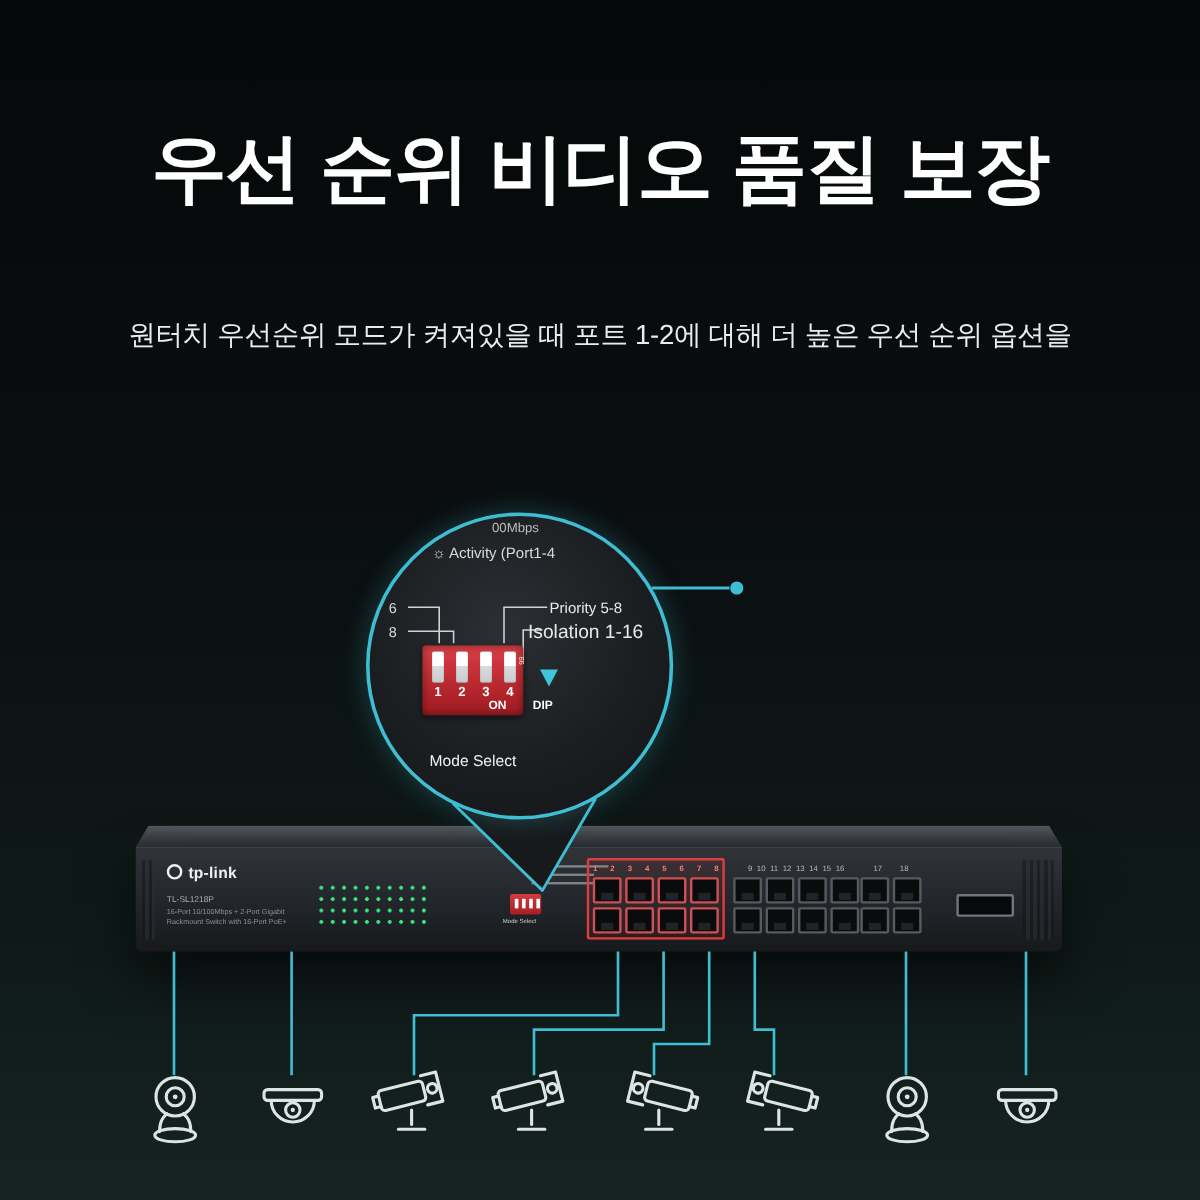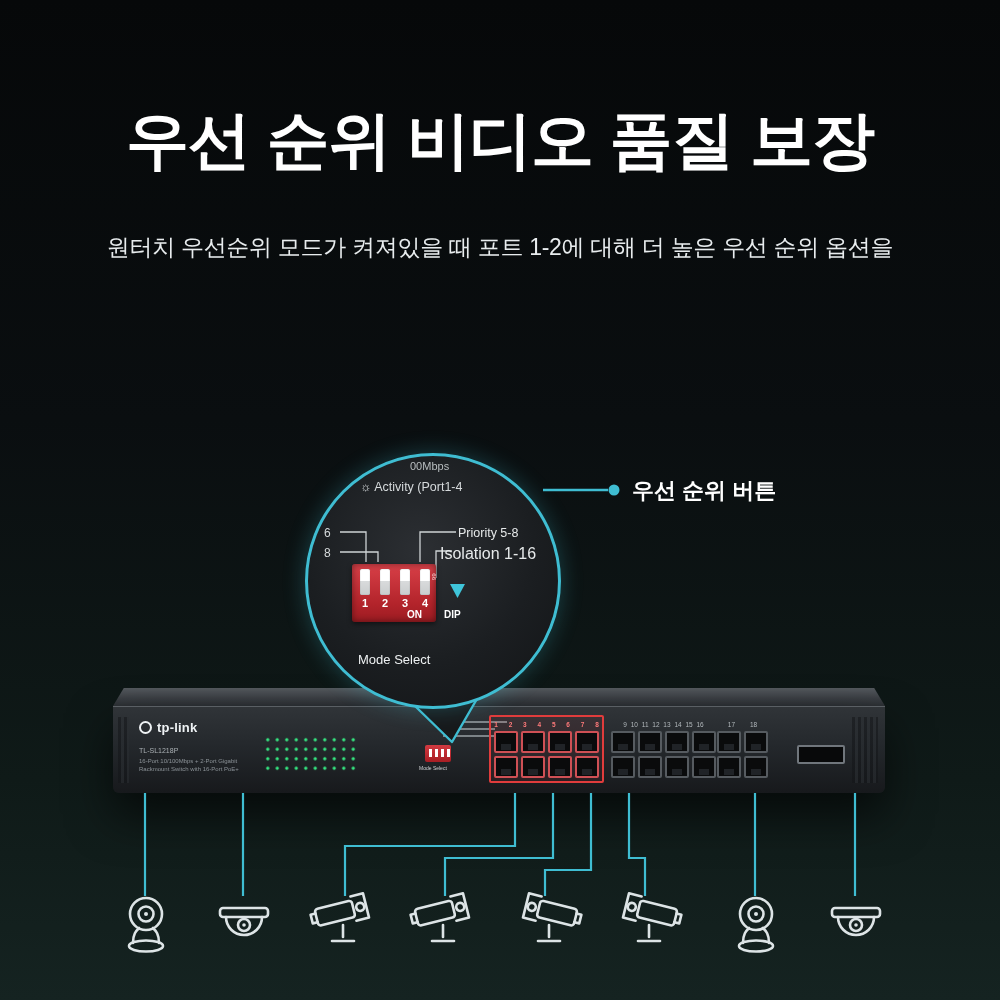--- a/index.html
+++ b/index.html
@@ -12,37 +12,36 @@
 
   
   .title{
     position:absolute;top:98px;left:0;width:1000px;text-align:center;margin:0;
     font-size:63px;font-weight:800;letter-spacing:-1px;color:#ffffff;
   }
   .sub{
     position:absolute;left:0;width:1000px;text-align:center;margin:0;
     font-size:23px;font-weight:400;color:#e8ecee;letter-spacing:-0.3px;
   }
-  .sub1{top:232px;text-align:center;} .sub2{top:290px;}
+  .sub1{top:264px;text-align:center;} .sub2{top:290px;}
 
   
   .callout{
     position:absolute;left:632px;top:476px;font-size:22px;font-weight:700;color:#fff;
   }
 
   
   .overlay{position:absolute;left:0;top:0;z-index:3;pointer-events:none;}
 
   
   .magnifier{
     position:absolute;left:305px;top:427px;width:256px;height:256px;border-radius:50%;
     border:3px solid #3fbdd2;box-sizing:border-box;z-index:4;overflow:hidden;
     background:radial-gradient(circle at 45% 38%,#2c2f33 0%,#1b1e21 55%,#121416 100%);
     box-shadow:0 0 22px rgba(63,189,210,0.28);
-    margin-top:26px;
   }
   .mag-text{position:absolute;white-space:nowrap;color:#d6dadc;}
   .mag-clip{left:102px;top:4px;font-size:11px;color:#b9bec0;}
   .mag-activity{left:52px;top:24px;font-size:12.5px;}
   .mag-frag1{left:16px;top:70px;font-size:12px;}
   .mag-frag2{left:16px;top:90px;font-size:12px;}
   .mag-priority{left:150px;top:70px;font-size:12.5px;color:#e6e9ea;}
   .mag-isolation{left:132px;top:89px;font-size:16px;color:#e6e9ea;}
   .mag-mode{left:50px;top:196px;font-size:13px;color:#eef1f2;}
   .mag-lines{position:absolute;left:0;top:0;}
@@ -73,21 +72,21 @@
     position:relative;height:86px;border-radius:0 0 6px 6px;
     background:linear-gradient(180deg,#303438 0%,#24282c 45%,#17191c 100%);
     border-top:1px solid #5a5f64;box-shadow:0 22px 45px rgba(0,0,0,.6);
   }
   .vents-l,.vents-r{
     position:absolute;top:10px;bottom:10px;opacity:.55;
     background:repeating-linear-gradient(90deg,#131518 0 3px,#2a2e32 3px 6px);
   }
   .vents-l{left:5px;width:11px;} .vents-r{right:7px;width:26px;}
 
-  .brand{position:absolute;left:26px;top:13px;display:flex;align-items:center;gap:5px;
+  .brand{position:absolute;left:26px;top:13px;display:flex;gap:5px;
     font-size:13px;font-weight:700;color:#eef2f4;letter-spacing:.2px;}
   .brand-mark{width:9px;height:9px;border:2.5px solid #eef2f4;border-radius:50%;display:inline-block;}
   .model{position:absolute;left:26px;top:40px;font-size:7px;color:#aab0b4;}
   .desc{position:absolute;left:26px;font-size:6px;color:#8b9297;}
   .desc1{top:51px;} .desc2{top:59px;}
 
   .leds{
     position:absolute;left:148px;top:26px;width:96px;height:38px;
     background-image:radial-gradient(circle,#35e881 0 1.3px,rgba(53,232,129,.18) 1.7px,transparent 2.2px);
     background-size:9.5px 9.5px;background-position:2px 2px;
@@ -257,21 +256,20 @@
       <span class="num" style="left:48px;">3</span>
       <span class="num" style="left:68px;">4</span>
       <span class="on">ON</span>
       <span class="dipword">DIP</span>
       <span class="side">66</span>
     </div>
 
     <span class="mag-text mag-mode">Mode Select</span>
   </div>
 
-  <div class="callout">우선 순위 버튼</div>
 
   <div class="cameras">
 
     <div class="cam c1">
       <svg width="80" height="84" viewBox="0 0 80 84" fill="none" stroke="#dde4e6" stroke-width="2.6" stroke-linecap="round" stroke-linejoin="round">
         <ellipse cx="40" cy="70" rx="17" ry="5.5"></ellipse>
         <path d="M27 67 C27 58 30 55 33 52"></path>
         <path d="M53 67 C53 58 50 55 47 52"></path>
         <circle cx="40" cy="38" r="16"></circle>
         <circle cx="40" cy="38" r="7.5"></circle>

